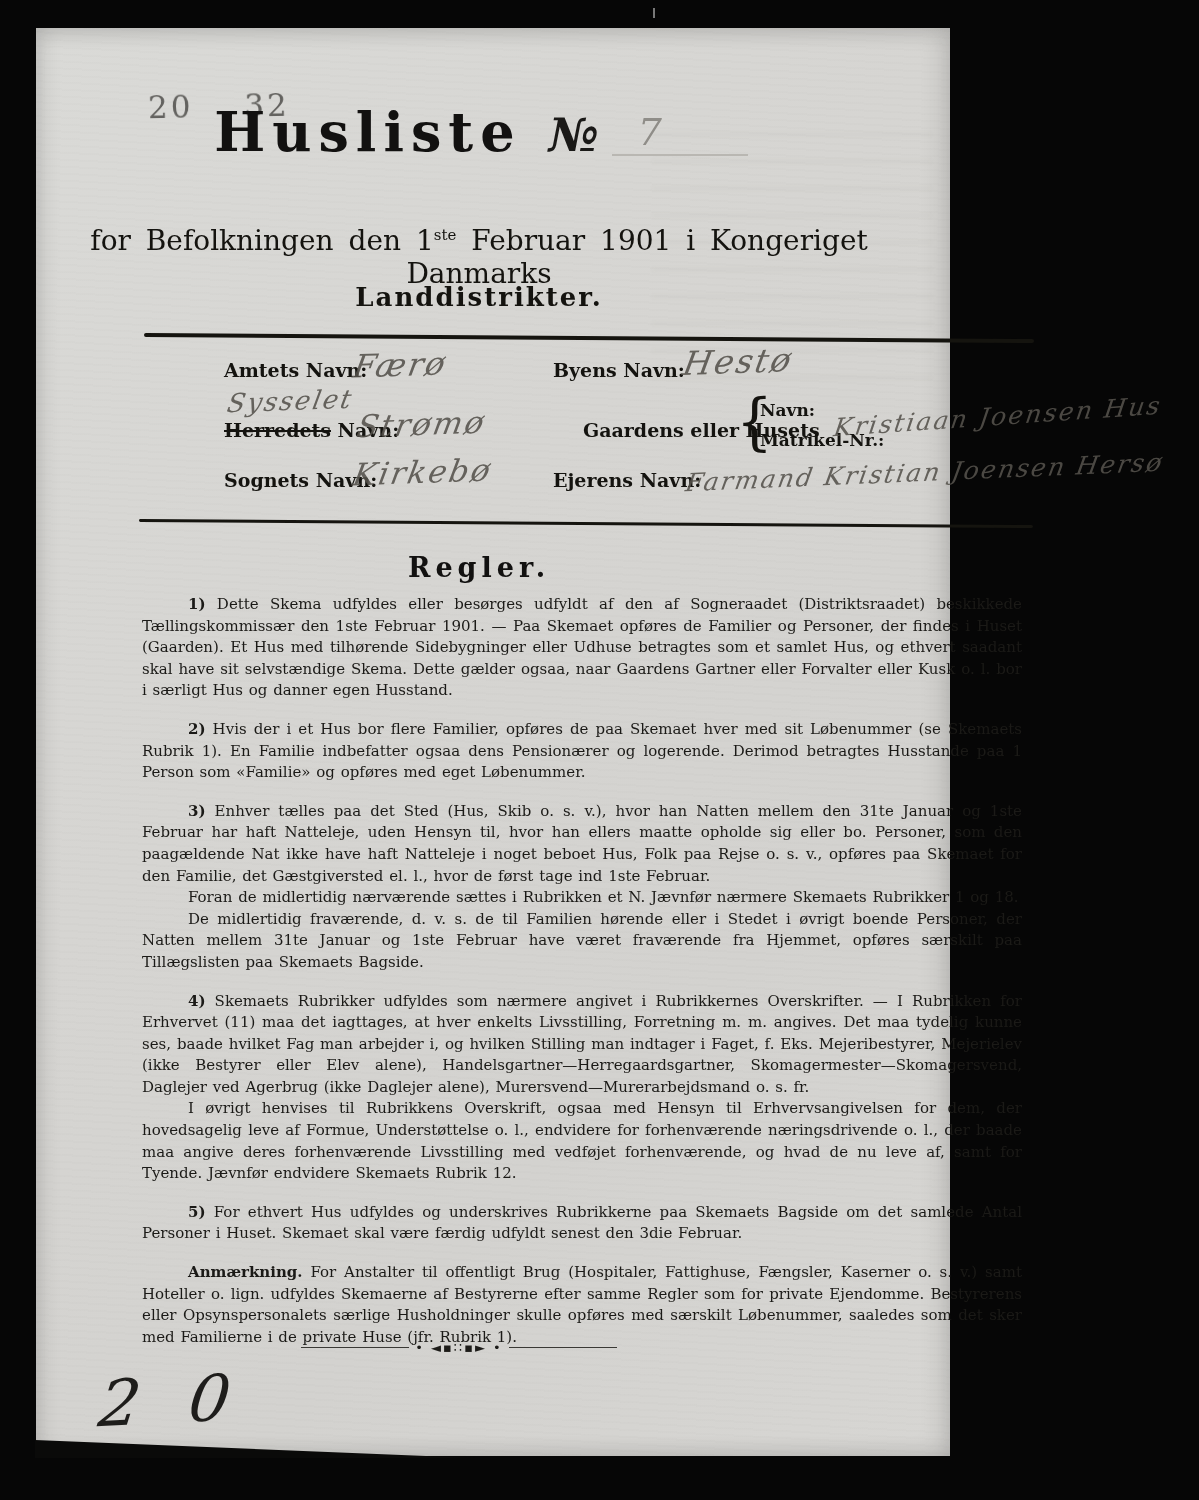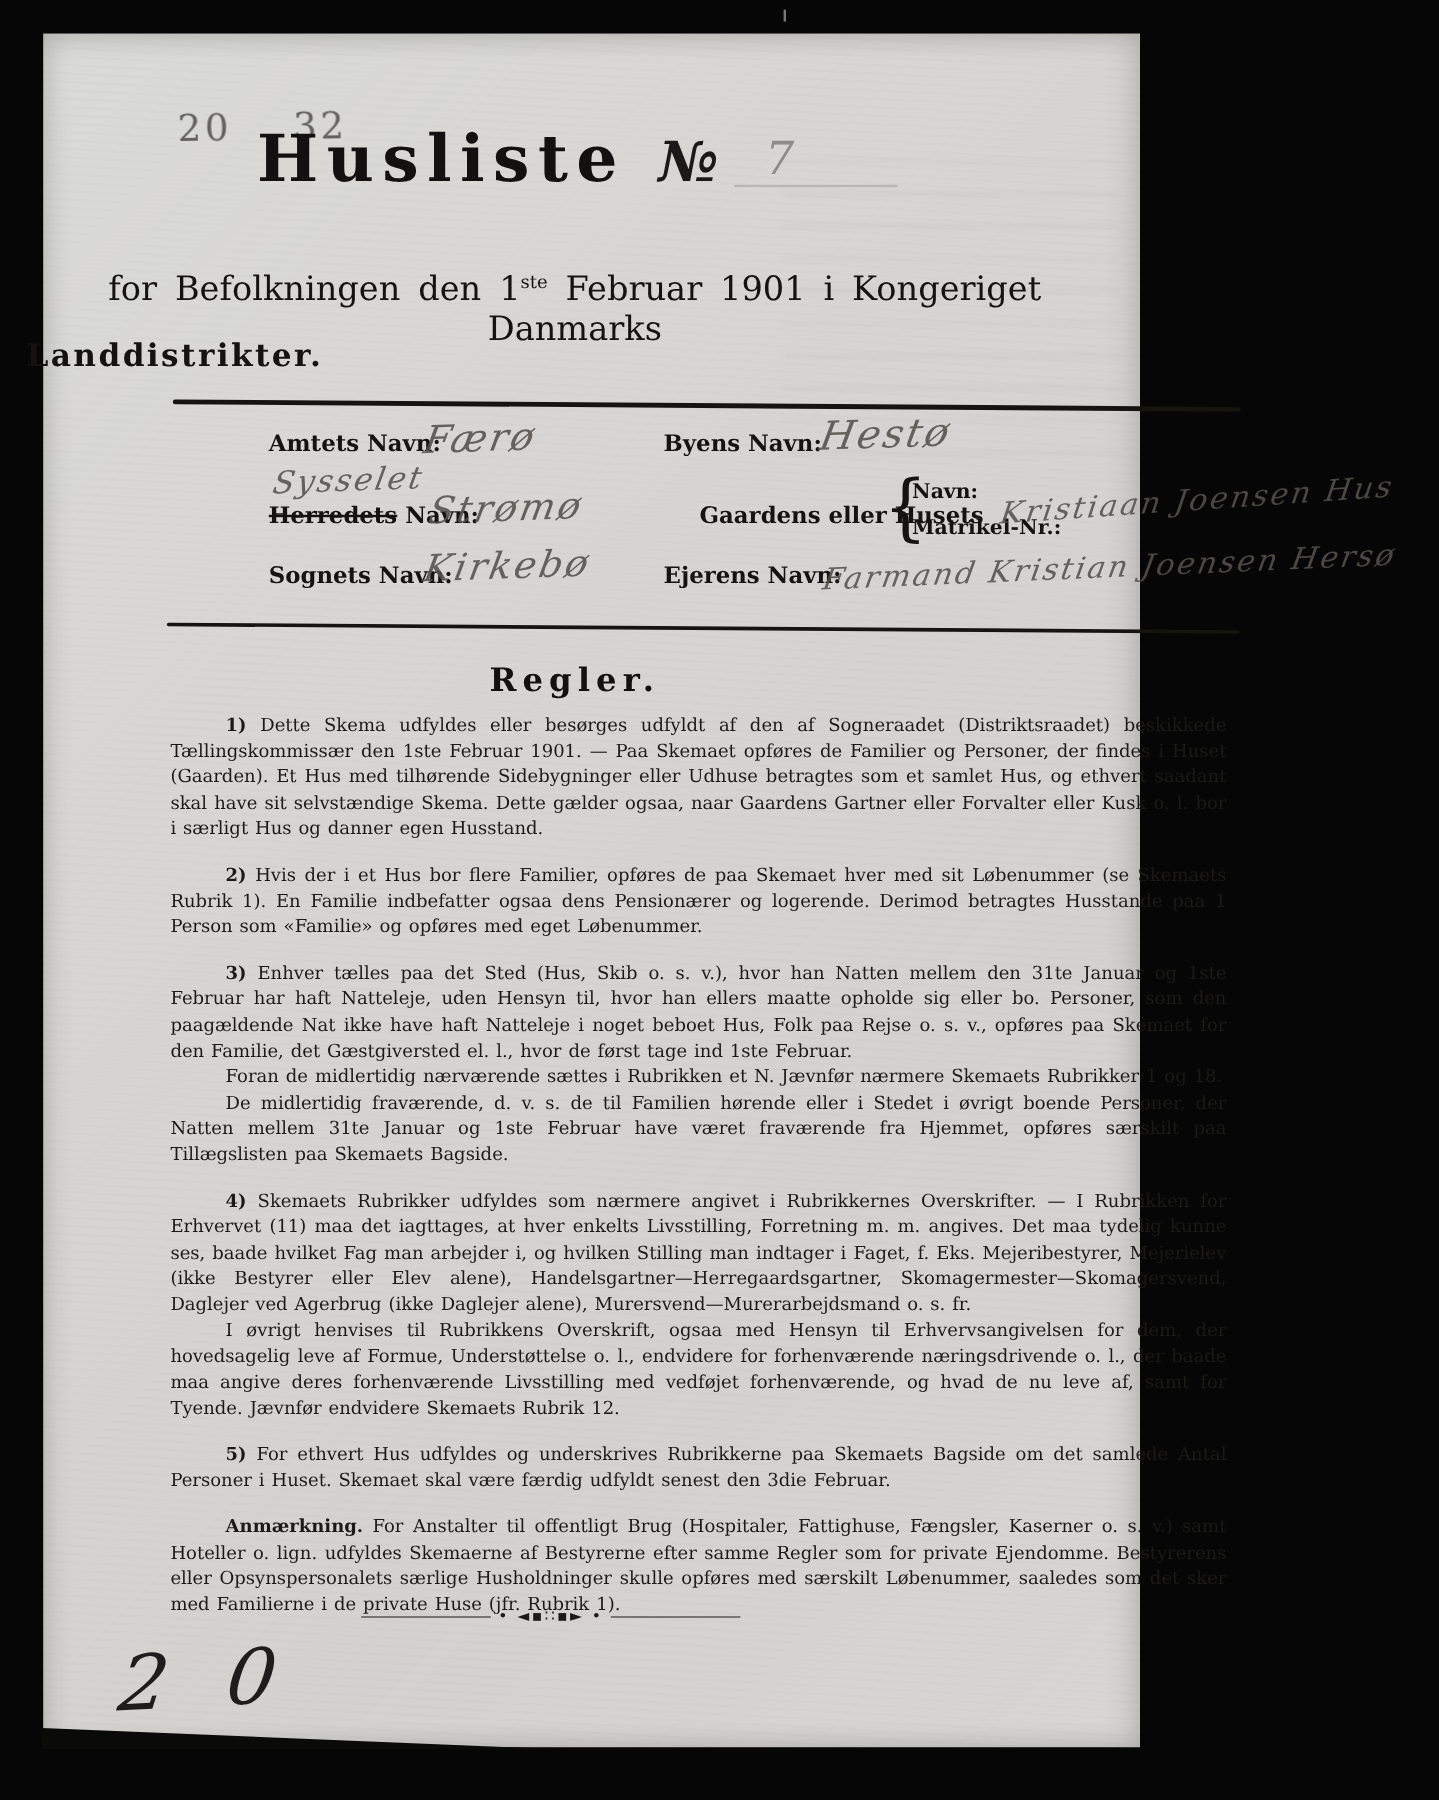--- a/index.html
+++ b/index.html
@@ -42,21 +42,21 @@
     display:inline-block;font-size:38px;font-style:italic;color:#8f8d88;
     border-bottom:2px solid #b9b7b2;min-width:110px;margin-left:8px;
     transform:translateY(-6px);text-align:left;padding-left:26px;
   }
   .subtitle1{
     position:absolute;left:0;right:0;top:196px;text-align:center;
     font-size:28px;font-weight:normal;color:#14130f;word-spacing:6px;transform:translateX(-14px);
   }
   .subtitle1 sup{font-size:15px;}
   .subtitle2{
-    position:absolute;left:0;right:0;top:254px;text-align:left;
+    position:absolute;left:0;right:0;top:254px;text-align:center;
     font-size:26px;font-weight:bold;letter-spacing:2px;color:#14130f;transform:translateX(-14px);
   }
   .rule-line{position:absolute;background:#15140f;height:4px;border-radius:2px;}
   .rule-line.top{left:108px;top:308px;width:890px;transform:rotate(.4deg);}
   .rule-line.bottom{left:103px;top:494px;width:894px;transform:rotate(.4deg);height:3px;}
   .flabel{position:absolute;font-size:19px;font-weight:bold;color:#14130f;white-space:nowrap;}
   .flabel-small{position:absolute;font-size:17px;font-weight:bold;color:#14130f;white-space:nowrap;}
   .hand{
     position:absolute;font-style:italic;color:#55524c;white-space:nowrap;
     font-family:"DejaVu Serif",serif;transform:skewX(-12deg) rotate(-2deg);

